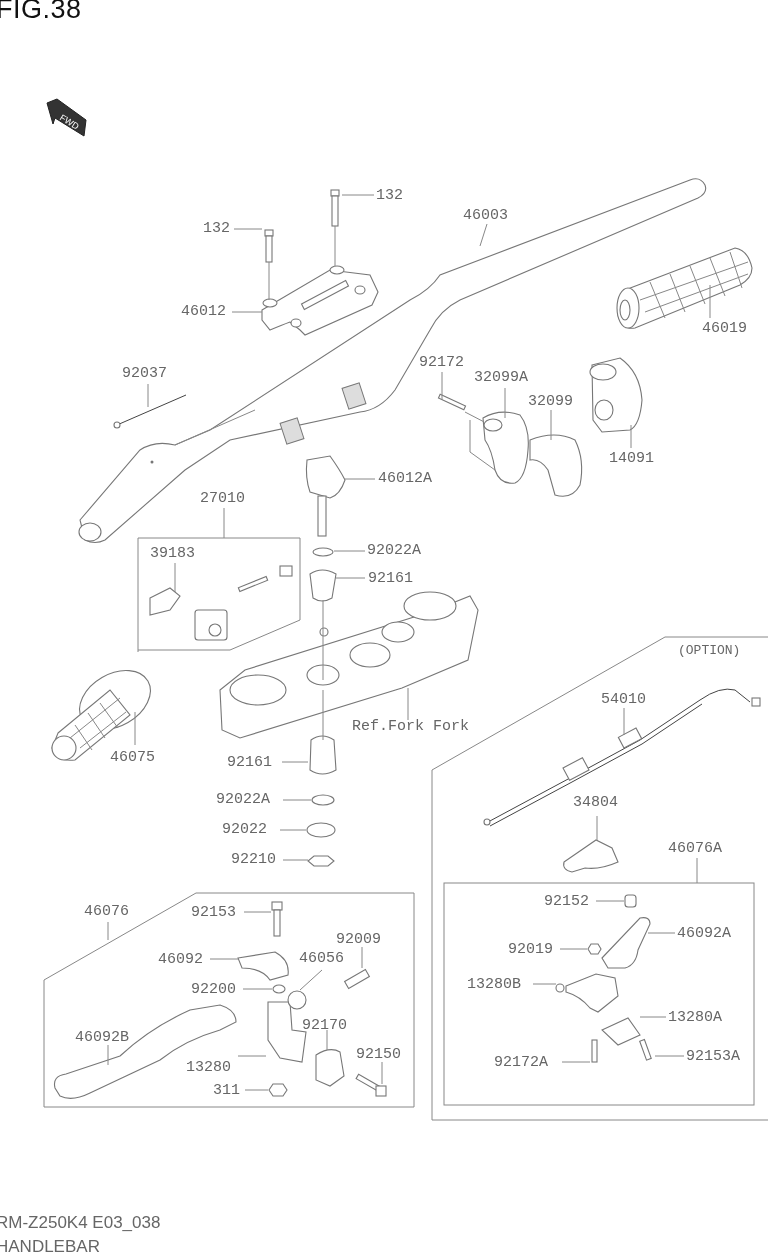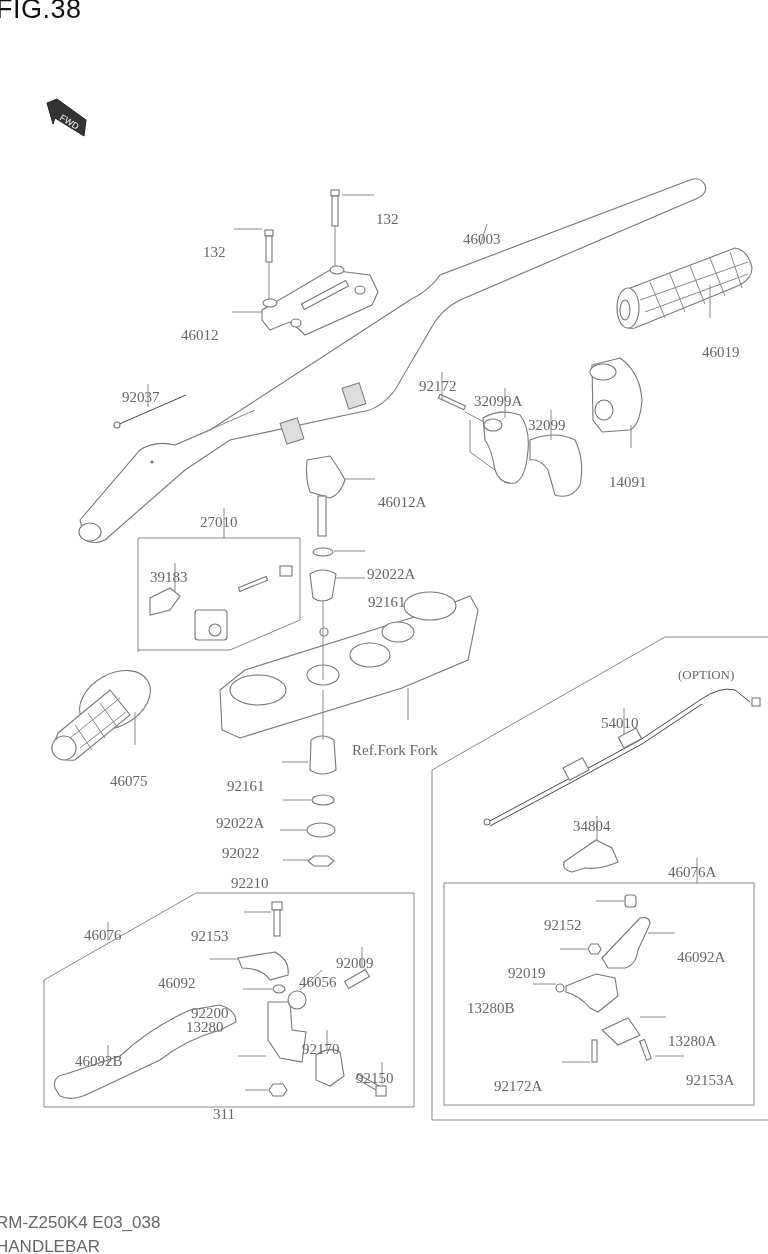--- a/index.html
+++ b/index.html
@@ -1,21 +1,21 @@
 <!DOCTYPE html>
 <html><head>
 <meta charset="utf-8">
 <style>
   html, body { margin:0; padding:0; background:#ffffff; }
   body { width:768px; height:1254px; position:relative; overflow:hidden;
          font-family:"Liberation Sans", sans-serif; color:#555; }
   #fig-title { position:absolute; left:-4px; top:-6px; font-size:27px; color:#111;
                font-family:"Liberation Sans", sans-serif; letter-spacing:0.5px; }
   .lbl { position:absolute; font-size:15px; color:#666; white-space:nowrap; line-height:1;
-         font-family:Liberation Serif, serif;margin-top:24px; }
+         font-family:Liberation Mono, monospace; }
   .foot { position:absolute; left:-4px; font-size:17px; color:#666; white-space:nowrap;
           font-family:"Liberation Sans", sans-serif; }
   svg#art { position:absolute; left:0; top:0; }
   svg#art .p { fill:#fff; stroke:#777; stroke-width:1.1; }
   svg#art .l { fill:none; stroke:#888; stroke-width:1; }
   svg#art .k { fill:none; stroke:#444; stroke-width:1; }
 </style>
 </head>
 <body>
 
@@ -263,18 +263,18 @@
 <span class="lbl" style="left:686px;top:1049px">92153A</span>
 
 <span class="lbl" style="left:84px;top:904px">46076</span>
 <span class="lbl" style="left:191px;top:905px">92153</span>
 <span class="lbl" style="left:336px;top:932px">92009</span>
 <span class="lbl" style="left:158px;top:952px">46092</span>
 <span class="lbl" style="left:299px;top:951px">46056</span>
 <span class="lbl" style="left:191px;top:982px">92200</span>
 <span class="lbl" style="left:302px;top:1018px">92170</span>
 <span class="lbl" style="left:75px;top:1030px">46092B</span>
-<span class="lbl" style="left:186px;top:996px">13280</span>
+<span class="lbl" style="left:186px;top:1060px">13280</span>
 <span class="lbl" style="left:356px;top:1047px">92150</span>
 <span class="lbl" style="left:213px;top:1083px">311</span>
 
 <div class="foot" style="top:1213px">RM-Z250K4 E03_038</div>
 <div class="foot" style="top:1237px">HANDLEBAR</div>
 
 </body></html>

